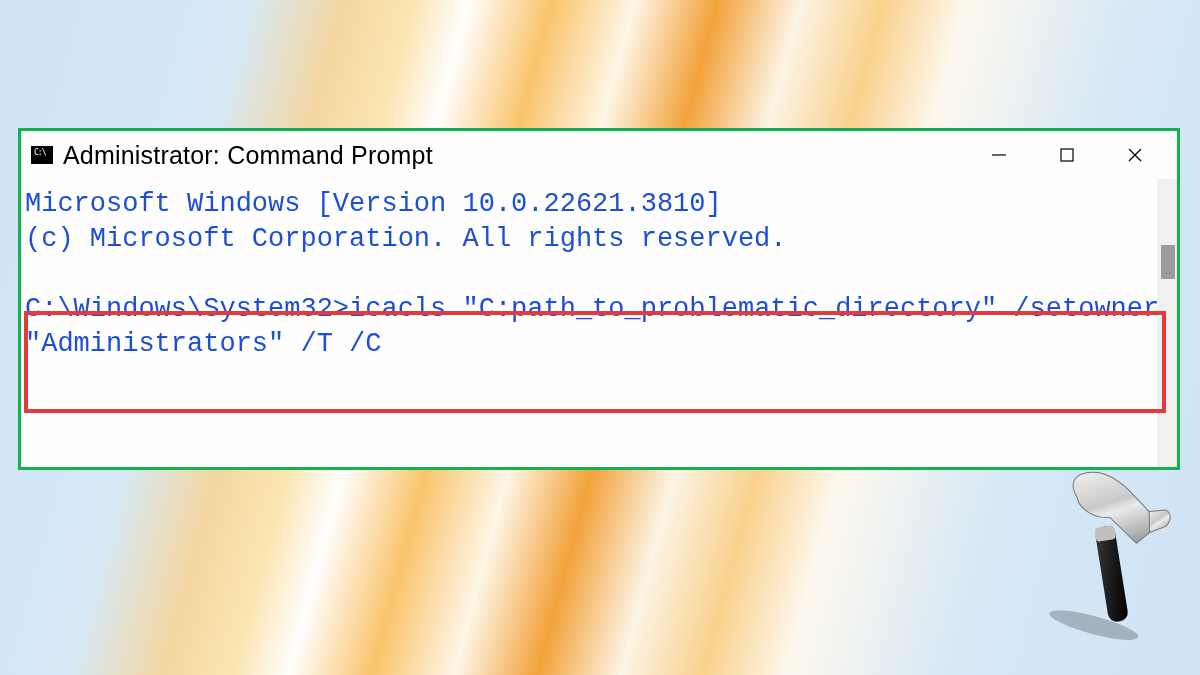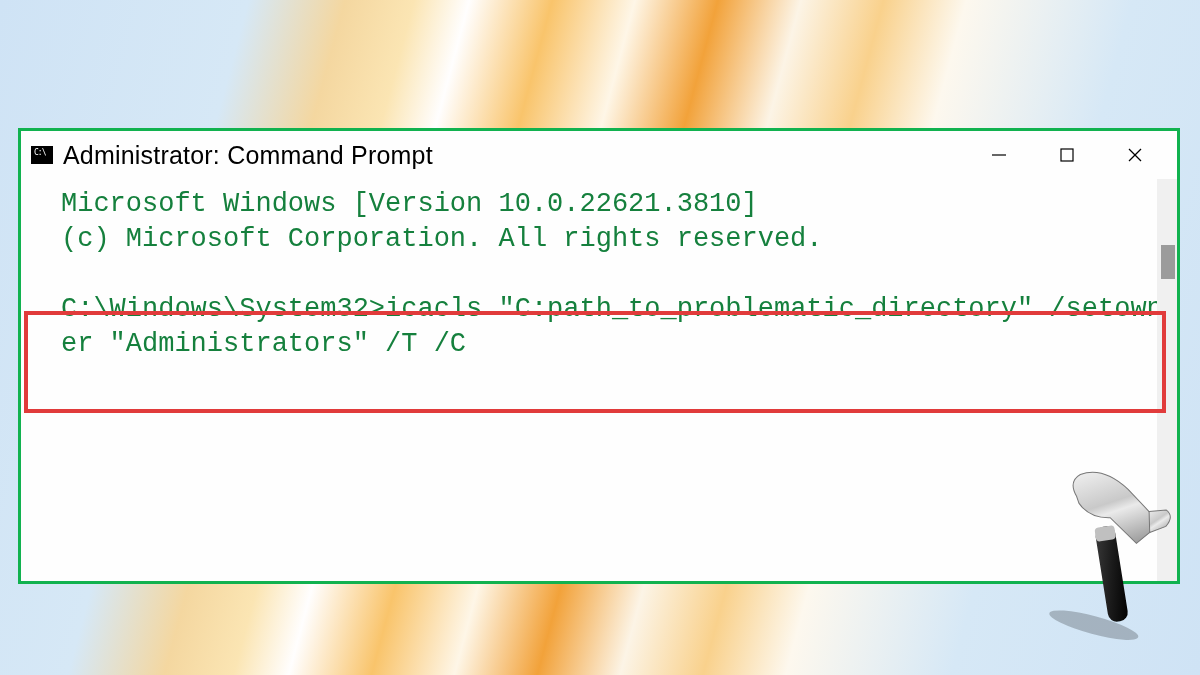--- a/index.html
+++ b/index.html
@@ -13,21 +13,21 @@
         #f4d7a0 25%, #fbe5b3 30%,
         #fffefe 34%, #f9c46b 40%,
         #fef6e7 46%, #f2a23a 52%,
         #fcf4e6 58%, #f9d18c 64%,
         #fdf8ee 70%, #d6e8f6 82%, #cfe3f5 100%);
     background-size: cover;
   }
   .outer-highlight {
     position: absolute;
     left: 18px; top: 128px;
-    width: 1162px; height: 456px;
+    width: 1162px; height: 342px;
     border: 3px solid #11b24f;
     background: transparent;
   }
   .cmd-window {
     position: absolute;
     inset: 0;
     background: #fefefe;
     display: flex;
     flex-direction: column;
   }
@@ -71,24 +71,23 @@
   .ctrl svg { width: 18px; height: 18px; stroke:#000; stroke-width:1.2; fill:none; }
   .terminal-body {
     flex: 1 1 auto;
     padding: 8px 6px 6px 4px;
     position: relative;
   }
   .terminal-text {
     font-family: Consolas, "Courier New", monospace;
     font-size: 27px;
     line-height: 1.3;
-    color: #15803d;
+    color: #1d4ed8;
     white-space: pre-wrap;
     word-break: break-all;
-    margin-left: 36px;
   }
   .red-box {
     position: absolute;
     left: 3px;
     top: 132px;
     width: 1142px;
     height: 102px;
     border: 4px solid #e13b3b;
   }
   .scrollbar-track {

